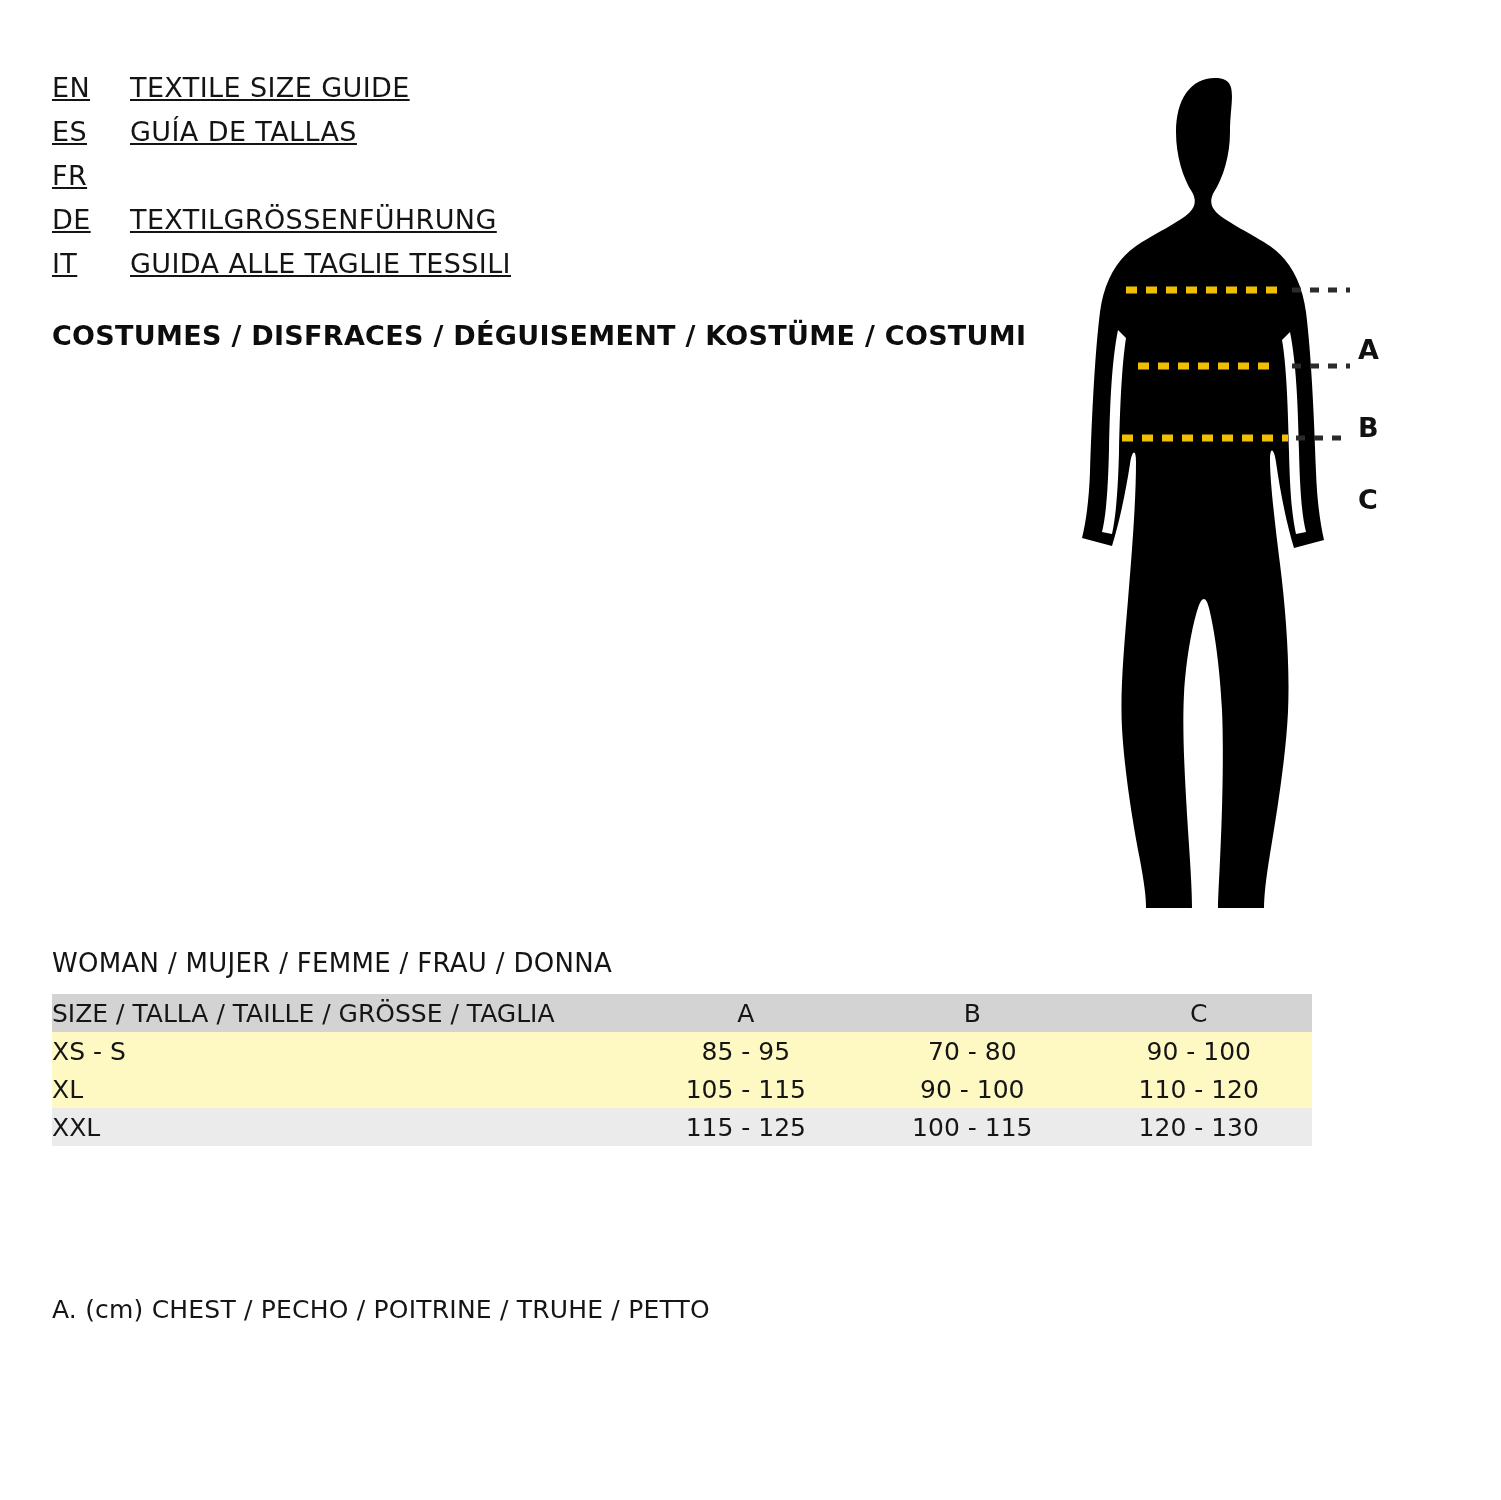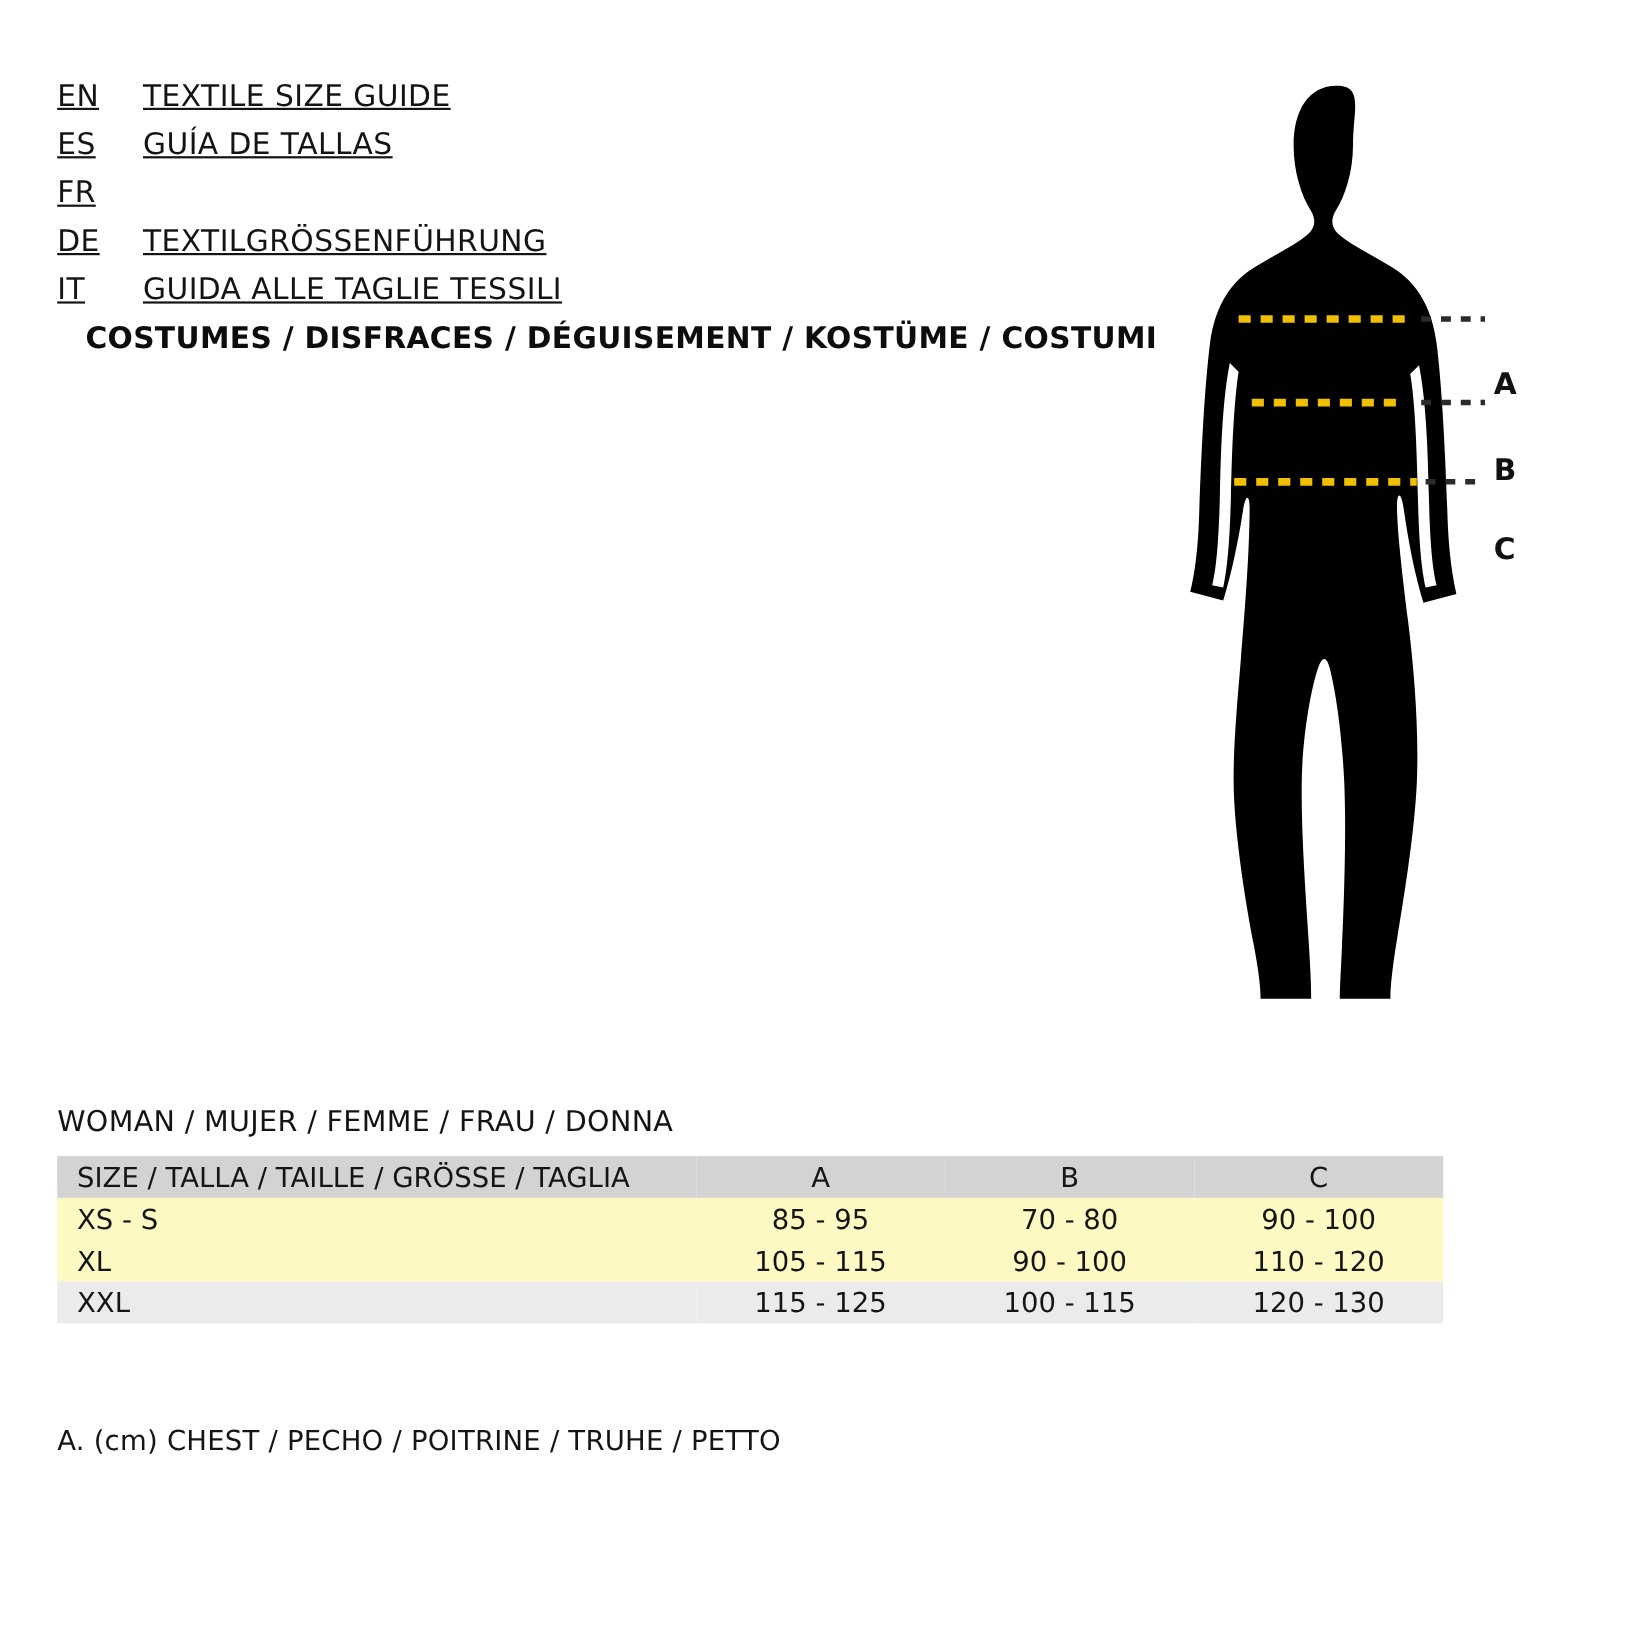--- a/index.html
+++ b/index.html
@@ -34,25 +34,25 @@
     text-decoration: underline;
   }
   .lang-code {
     width: 78px;
     flex: 0 0 78px;
   }
   .lang-text {
     flex: 1 1 auto;
   }
   .section-title {
+    margin-top: 28px;
     font-size: 27px;
     font-weight: bold;
     letter-spacing: 0.3px;
     color: #0d0d0d;
-    text-align: right;
   }
 
   
   .figure-area {
     position: absolute;
     left: 1040px;
     top: 60px;
     width: 420px;
     height: 880px;
   }
@@ -66,21 +66,21 @@
     color: #111;
   }
   #label-a { left: 318px; top: 274px; }
   #label-b { left: 318px; top: 352px; }
   #label-c { left: 318px; top: 424px; }
 
   
   .table-block {
     position: absolute;
     left: 52px;
-    top: 1005px;
+    top: 948px;
     width: 1310px;
   }
   .table-caption {
     font-size: 26px;
     letter-spacing: 0.3px;
     color: #141414;
     margin-bottom: 16px;
   }
   table.size-table {
     border-collapse: collapse;
@@ -91,21 +91,21 @@
   table.size-table th,
   table.size-table td {
     padding: 0;
     height: 38px;
     font-weight: normal;
     text-align: center;
   }
   table.size-table th.label-col,
   table.size-table td.label-col {
     text-align: left;
-    padding-left: 18px;
+    padding-left: 0;
     width: 590px;
   }
   table.size-table th {
     background: #d3d3d3;
   }
   table.size-table tr.odd td {
     background: #fef9c3;
   }
   table.size-table tr.even td {
     background: #ebebeb;

